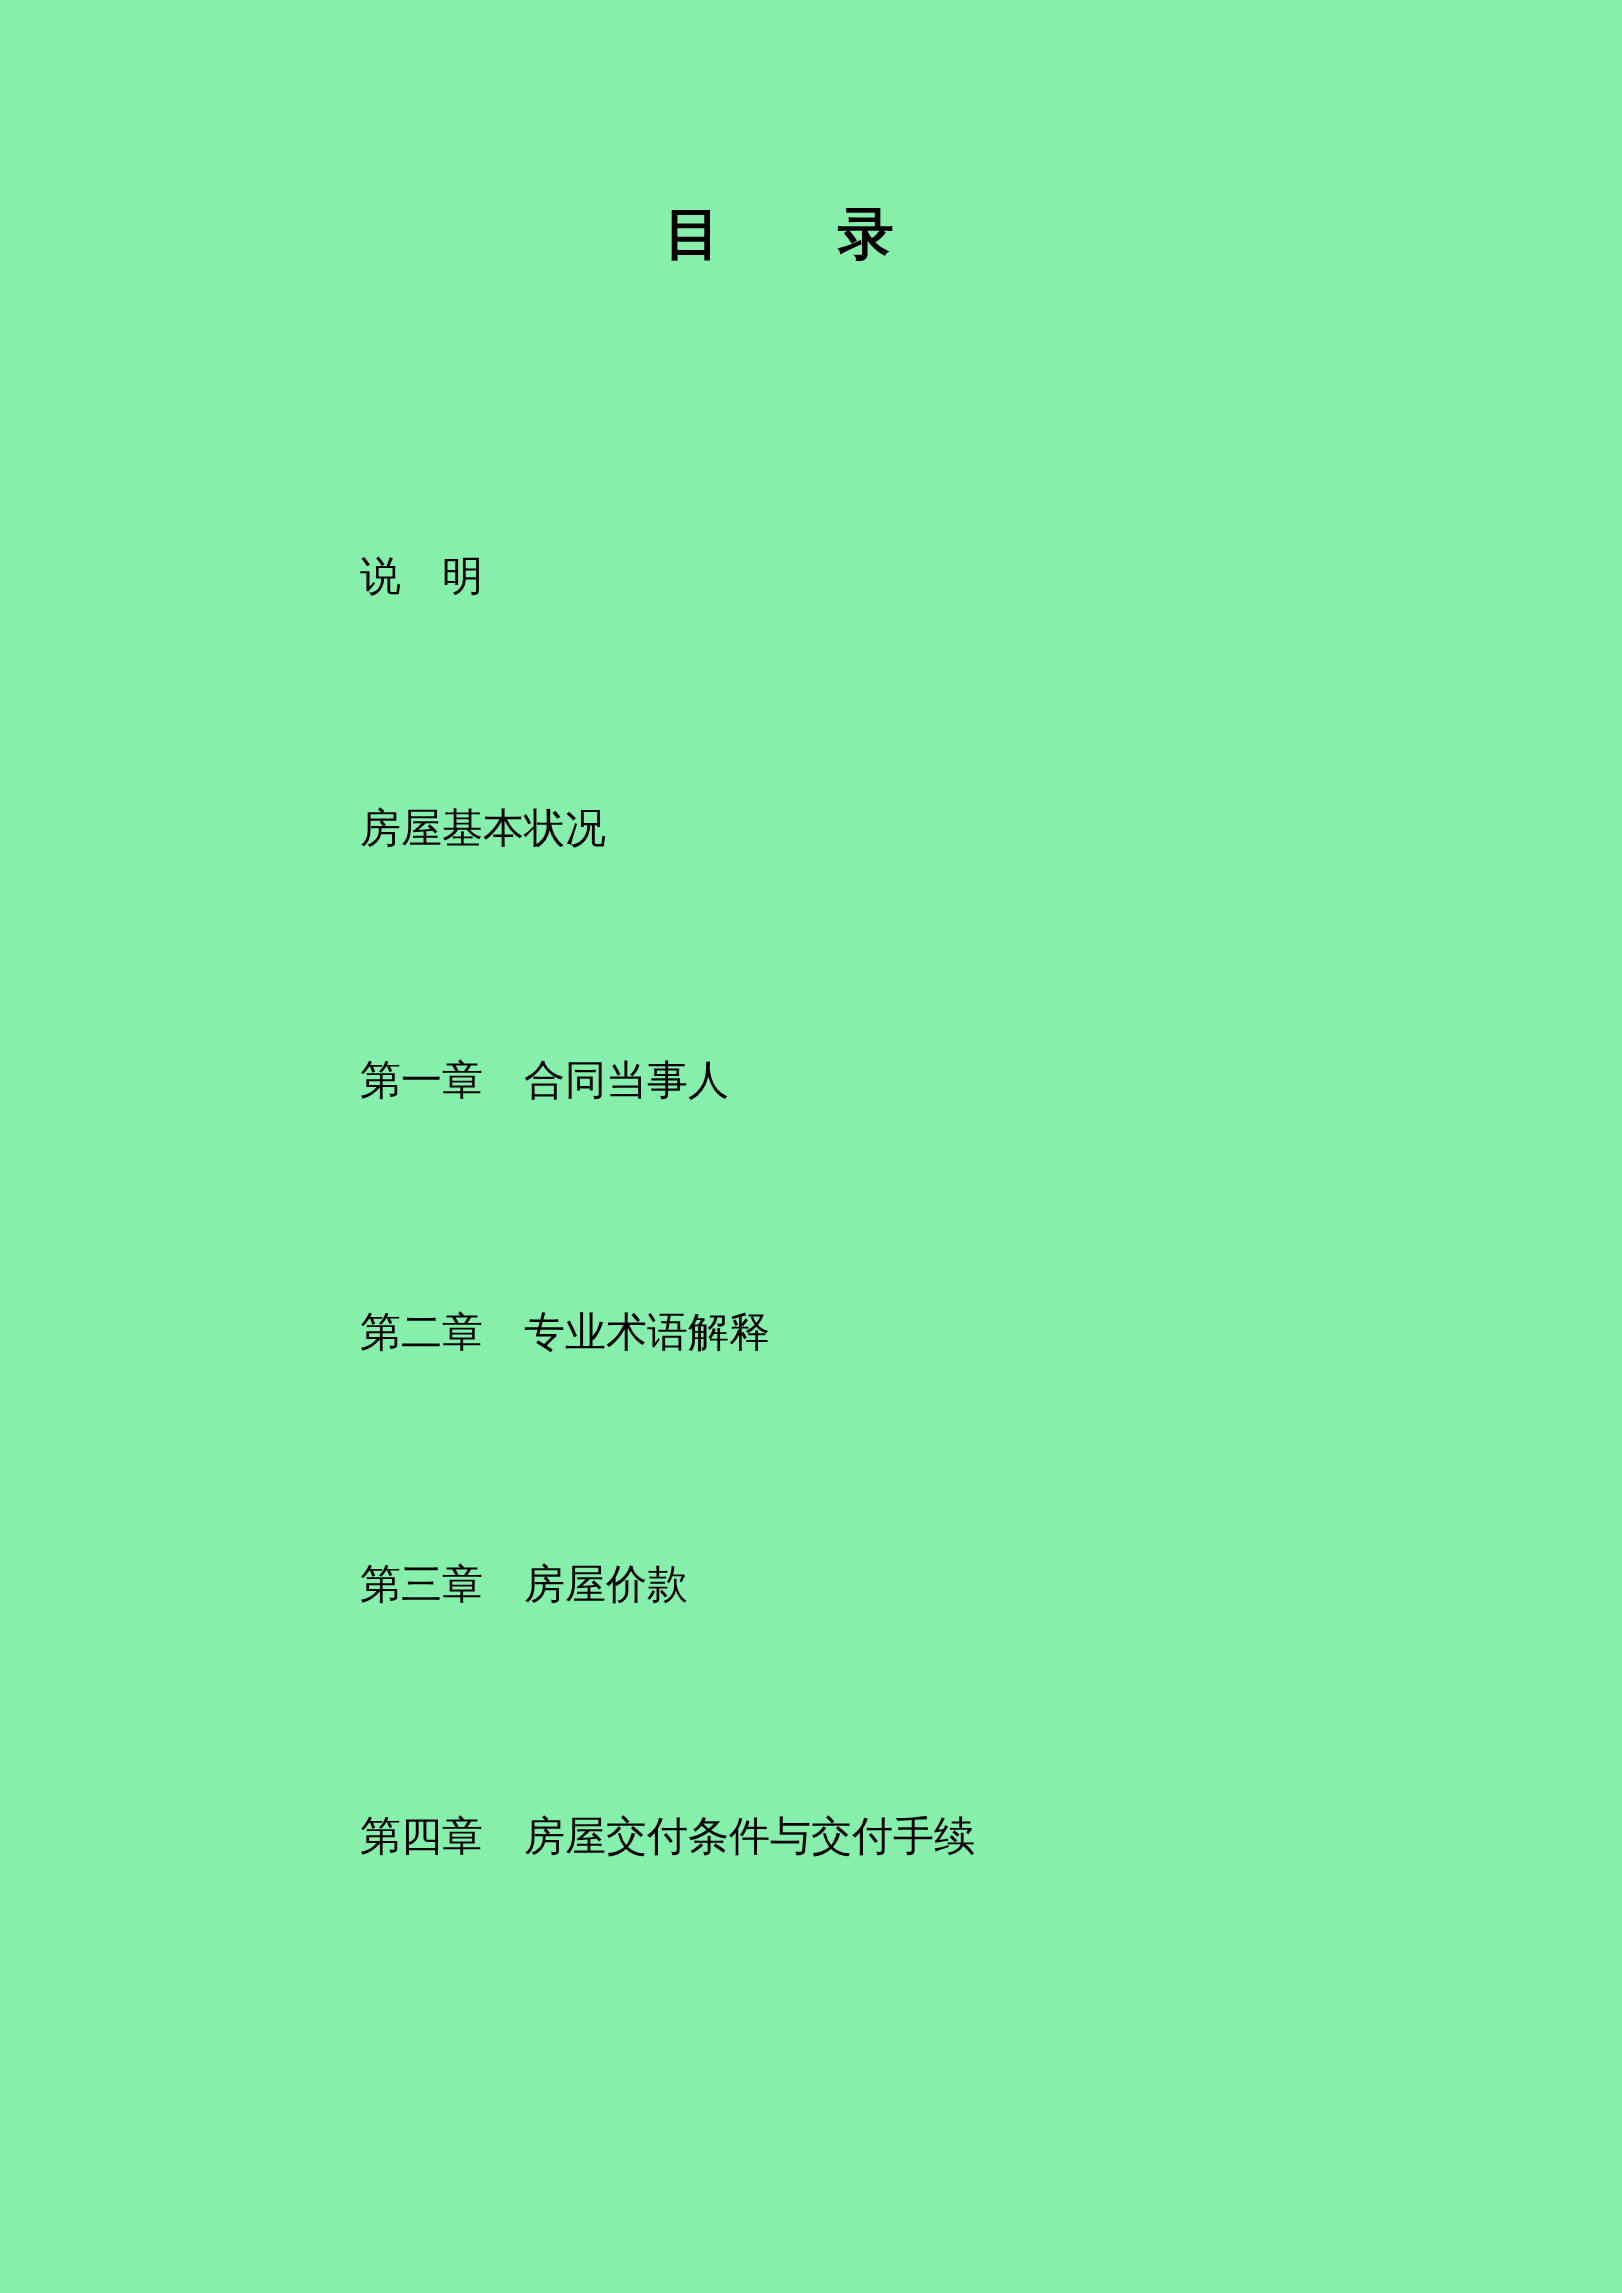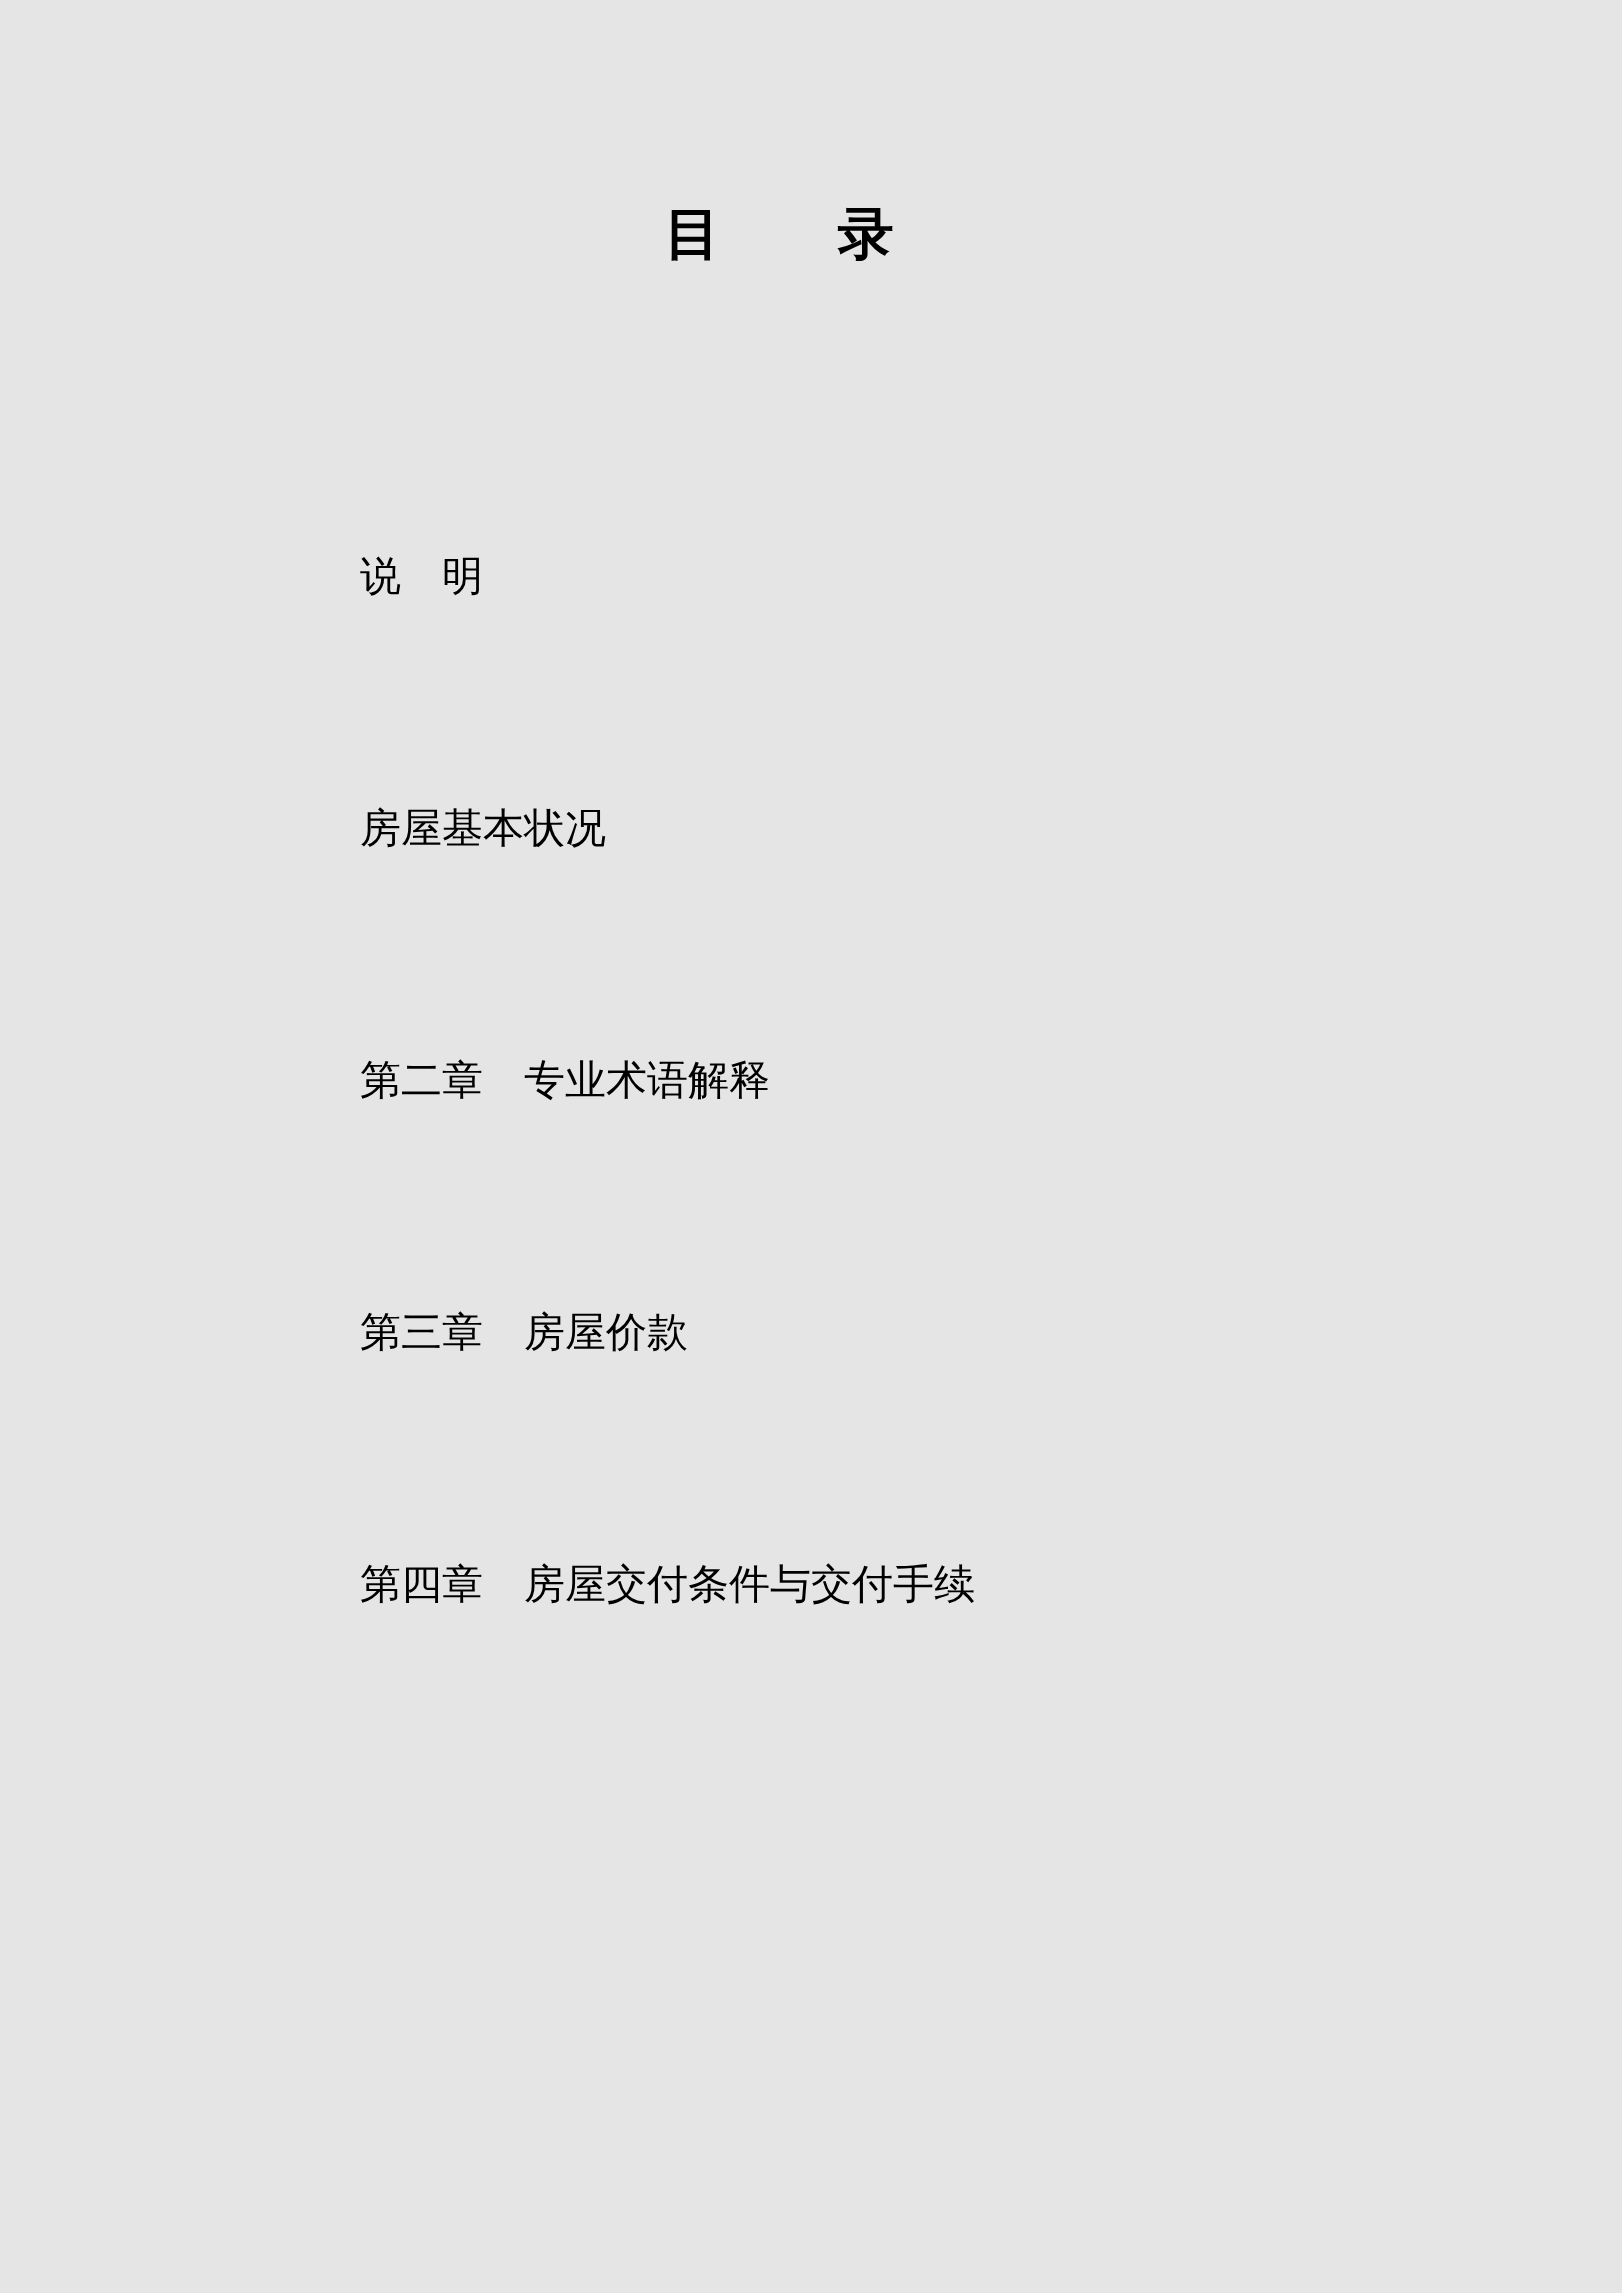--- a/index.html
+++ b/index.html
@@ -11,21 +11,21 @@
     height: 2294px;
     background: #ffffff;
     position: relative;
     font-family: "Liberation Serif", "DejaVu Serif", serif;
     color: #000000;
     overflow: hidden;
   }
   .doc-page {
     position: absolute;
     inset: 0;
-    background: #e5e5e5;
+    background: #86efac;
   }
   .doc-title {
     position: absolute;
     top: 204px;
     left: 0;
     width: 1560px;
     text-align: center;
     font-size: 56px;
     line-height: 1.1;
     font-weight: 700;
@@ -51,20 +51,21 @@
 </head>
 <body>
 
 <div class="doc-page">
 
   <div class="doc-title">目　　录</div>
 
   <div class="toc-list">
     <span class="toc-item">说　明</span>
     <span class="toc-item">房屋基本状况</span>
+    <span class="toc-item">第一章　合同当事人</span>
     <span class="toc-item">第二章　专业术语解释</span>
     <span class="toc-item">第三章　房屋价款</span>
     <span class="toc-item">第四章　房屋交付条件与交付手续</span>
     
   </div>
 
 </div>
 
 
 </body></html>

